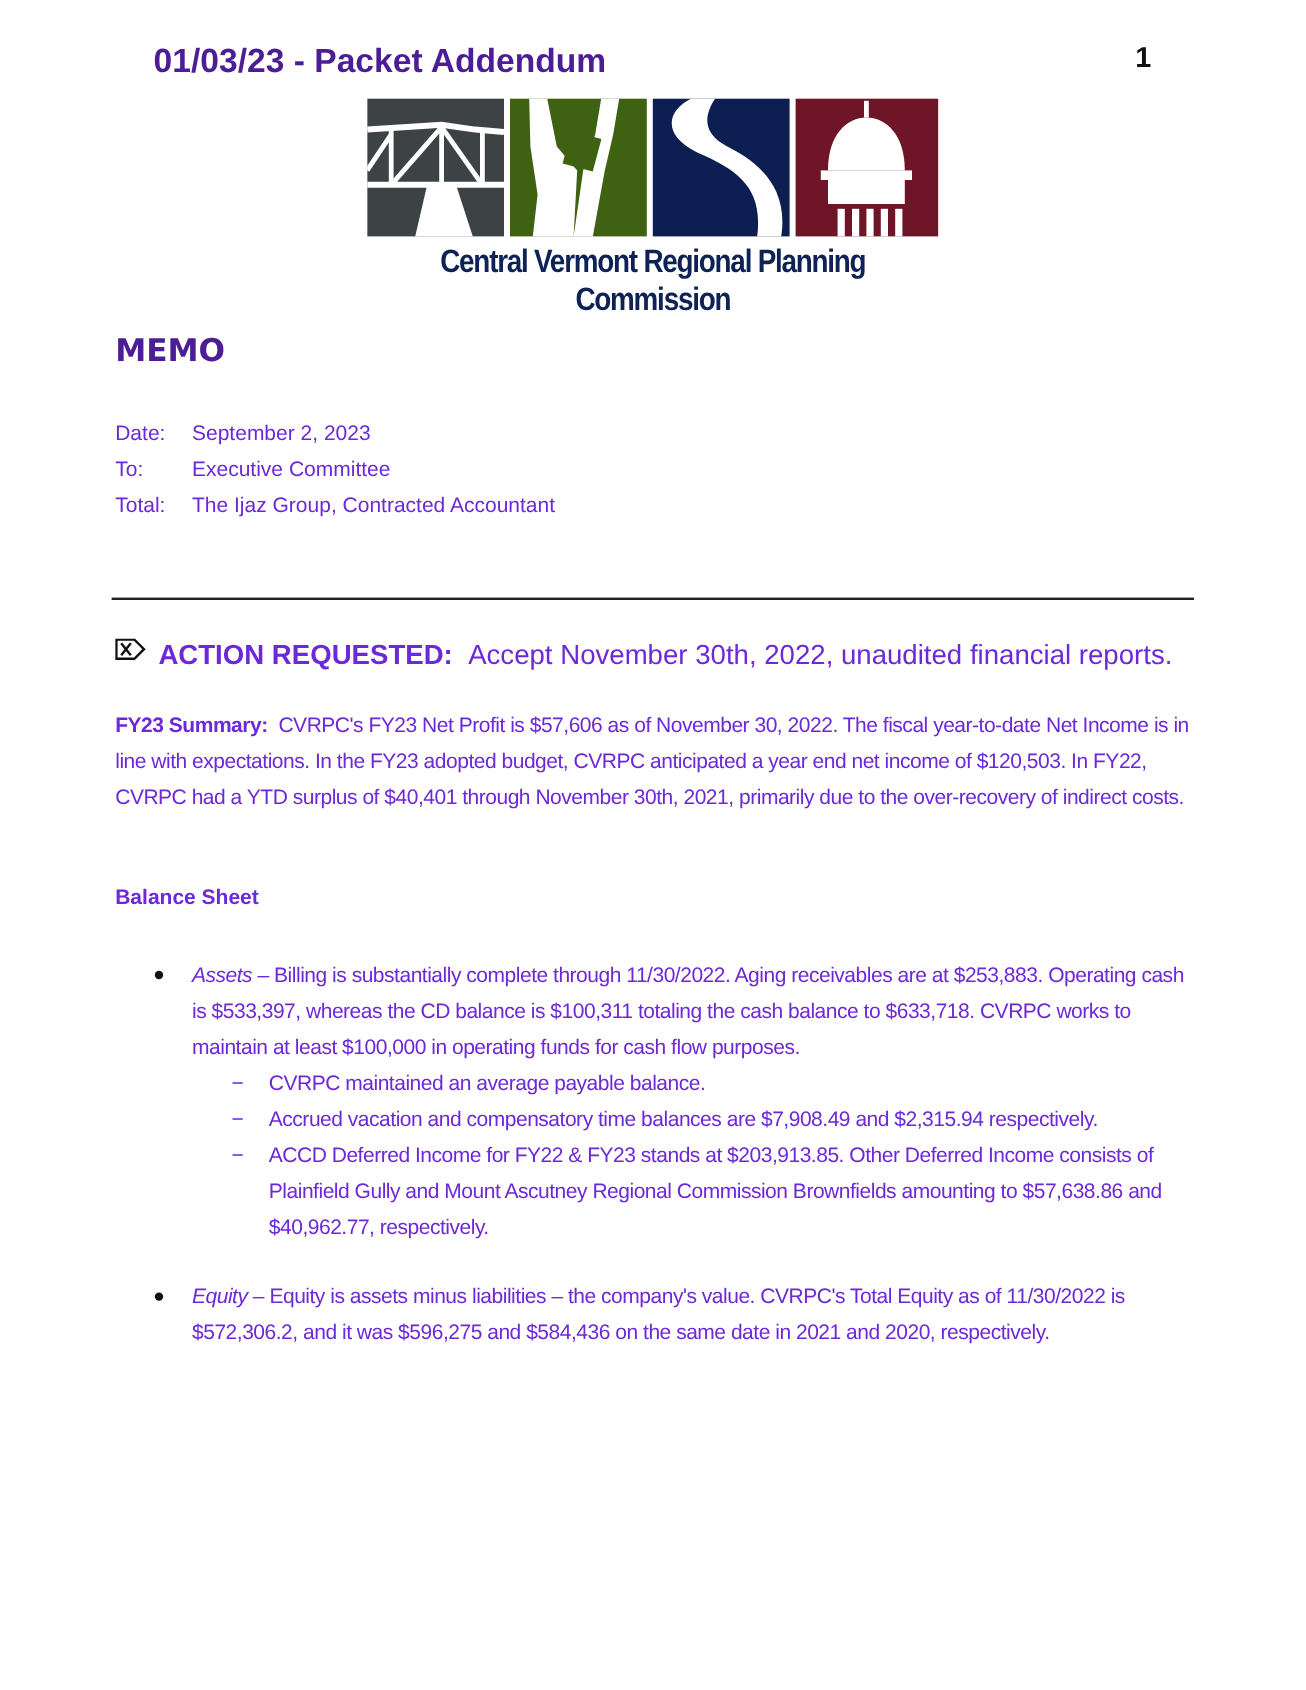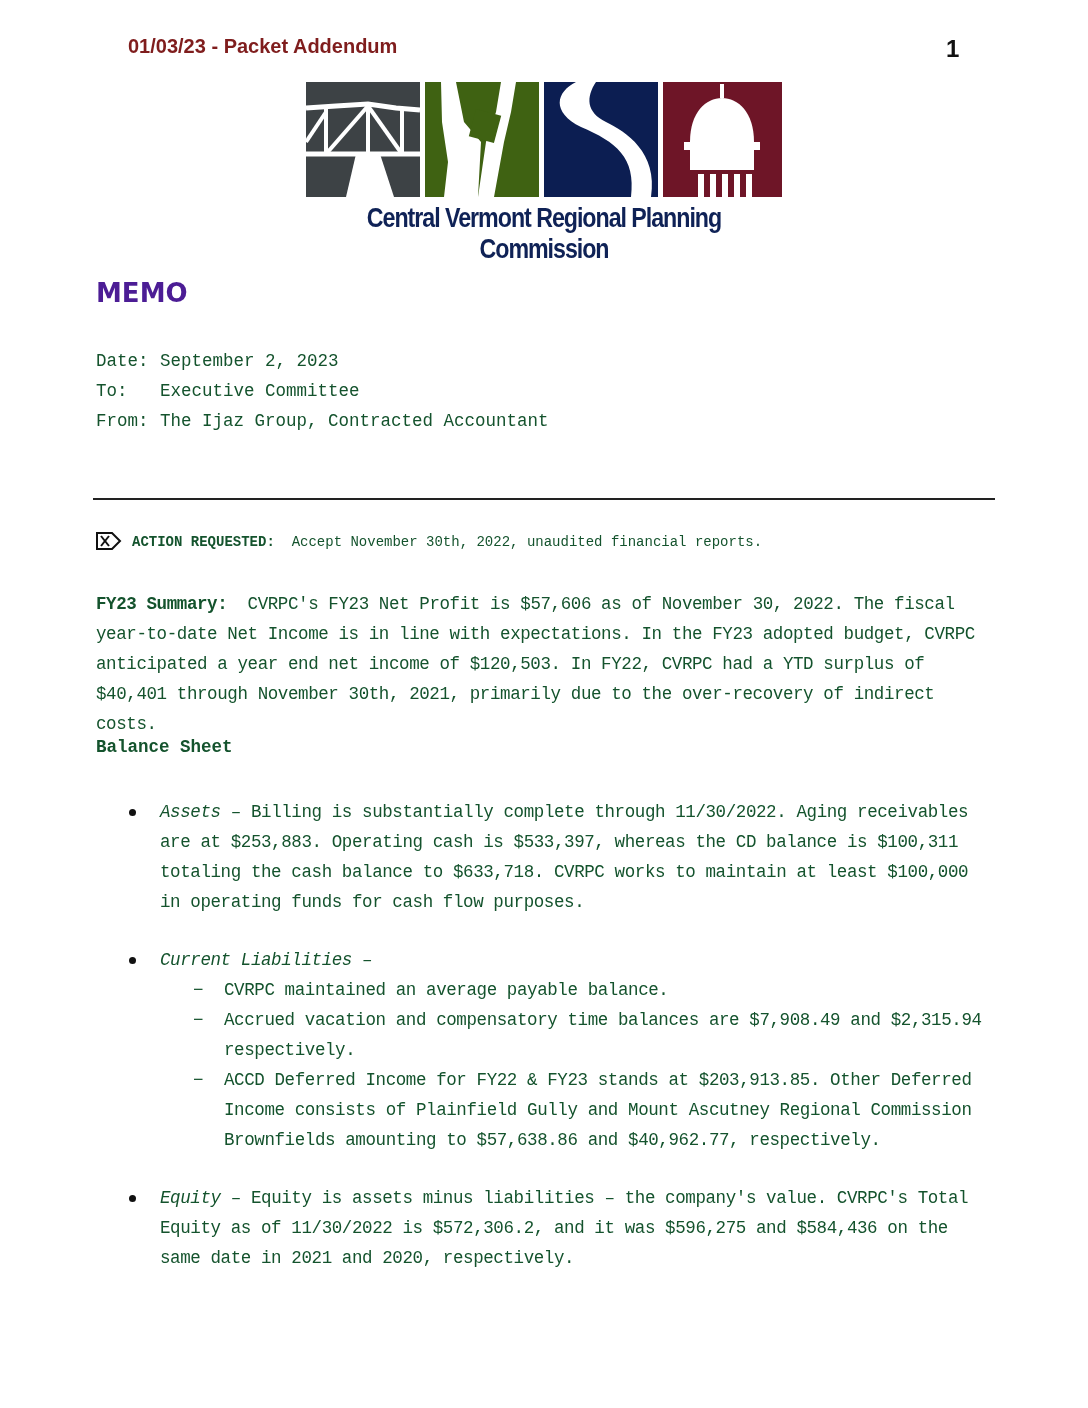--- a/index.html
+++ b/index.html
@@ -2,42 +2,42 @@
 <html><head>
 <meta charset="utf-8">
 <style>
   html, body { margin: 0; padding: 0; background: #ffffff; }
   body {
     width: 1088px; height: 1408px; position: relative; overflow: hidden;
     font-family: "Liberation Sans", sans-serif; color: #111;
   }
   .header-title {
     position: absolute; left: 128px; top: 35px;
-    font-family: "Liberation Sans", sans-serif; font-weight: bold; font-size: 20px; color: #7f1d1d;
+    font-family: "Liberation Sans", sans-serif; font-weight: bold; font-size: 28px; color: #4c1d95;
   }
   .page-number {
     position: absolute; left: 946px; top: 35px;
     font-family: "Liberation Sans", sans-serif; font-weight: bold; font-size: 24px; color: #111;
   }
   .logo { position: absolute; left: 306px; top: 82px; width: 476px; height: 160px; }
   .logo-text {
     position: absolute; left: 306px; top: 203px; width: 476px; text-align: center;
     font-family: "Liberation Sans", sans-serif; font-weight: bold; font-size: 27px;
     color: #0f2256; letter-spacing: -1.2px; transform: scaleX(0.86); transform-origin: center;
   }
   .memo-title {
     position: absolute; left: 96px; top: 278px;
     font-family: "DejaVu Sans", sans-serif; font-weight: bold; font-size: 26px; color: #4c1d95;
   }
-  .doc { font-family: Liberation Mono, monospace; font-size: 17px; color: #14532d; }
+  .doc { font-family: Liberation Sans, sans-serif; font-size: 17px; color: #6d28d9; }
   .meta { position: absolute; left: 96px; top: 348px; }
   .meta-row { height: 30px; line-height: 26px; display: flex; font-size: 17.5px; }
   .meta-label { width: 64px; }
   .rule { position: absolute; left: 93px; top: 498px; width: 902px; height: 2px; background: #222; }
-  .action { position: absolute; left: 96px; top: 532px; font-size: 14px; display: flex; align-items: flex-end; }
+  .action { position: absolute; left: 96px; top: 532px; font-size: 23px; display: flex; align-items: flex-start; }
   .x-icon { width: 26px; height: 18px; margin-right: 10px; }
   .bold { font-weight: bold; }
   .para {
     position: absolute; left: 96px; top: 589px; width: 900px;
     font-size: 17.5px; line-height: 30px; letter-spacing: -0.4px;
   }
   .section-head { position: absolute; left: 96px; top: 737px; font-weight: bold; font-size: 17.5px; }
   .bullets { position: absolute; left: 96px; top: 769px; width: 900px; font-size: 17.5px; line-height: 30px; letter-spacing: -0.4px; }
   .bullet { position: relative; padding-left: 64px; margin-top: 28px; }
   .bullet-dot { position: absolute; left: 33px; top: 12px; width: 7px; height: 7px; border-radius: 50%; background: #111; }
@@ -98,21 +98,21 @@
 <div class="meta doc">
   <div class="meta-row">
     <span class="meta-label">Date:</span>
     <span>September 2, 2023</span>
   </div>
   <div class="meta-row">
     <span class="meta-label">To:</span>
     <span>Executive Committee</span>
   </div>
   <div class="meta-row">
-    <span class="meta-label">From:</span>
+    <span class="meta-label">Total:</span>
     <span>The Ijaz Group, Contracted Accountant</span>
   </div>
 </div>
 
 <div class="rule"></div>
 
 <div class="action doc">
   <svg class="x-icon" viewBox="0 0 26 18">
     <polygon points="1,1 16,1 24,9 16,17 1,17" fill="none" stroke="#111" stroke-width="2"></polygon>
     <line x1="5" y1="4" x2="13" y2="14" stroke="#111" stroke-width="2"></line>
@@ -128,24 +128,20 @@
   <span>CVRPC's FY23 Net Profit is $57,606 as of November 30, 2022. The fiscal year-to-date Net Income is in line with expectations. In the FY23 adopted budget, CVRPC anticipated a year end net income of $120,503. In FY22, CVRPC had a YTD surplus of $40,401 through November 30th, 2021, primarily due to the over-recovery of indirect costs.</span>
 </div>
 
 <div class="section-head doc">Balance Sheet</div>
 
 <div class="bullets doc">
   <div class="bullet">
     <span class="bullet-dot"></span>
     <i>Assets</i><span> – Billing is substantially complete through 11/30/2022.  Aging receivables are at $253,883.  Operating cash is $533,397, whereas the CD balance is $100,311 totaling the cash balance to $633,718.  CVRPC works to maintain at least $100,000 in operating funds for cash flow purposes.</span>
   </div>
-  <div class="bullet">
-    <span class="bullet-dot"></span>
-    <i>Current Liabilities</i><span> –</span>
-  </div>
   <div class="sub">
     <span class="dash">−</span>
     <span>CVRPC maintained an average payable balance.</span>
   </div>
   <div class="sub">
     <span class="dash">−</span>
     <span>Accrued vacation and compensatory time balances are $7,908.49 and $2,315.94 respectively.</span>
   </div>
   <div class="sub">
     <span class="dash">−</span>

